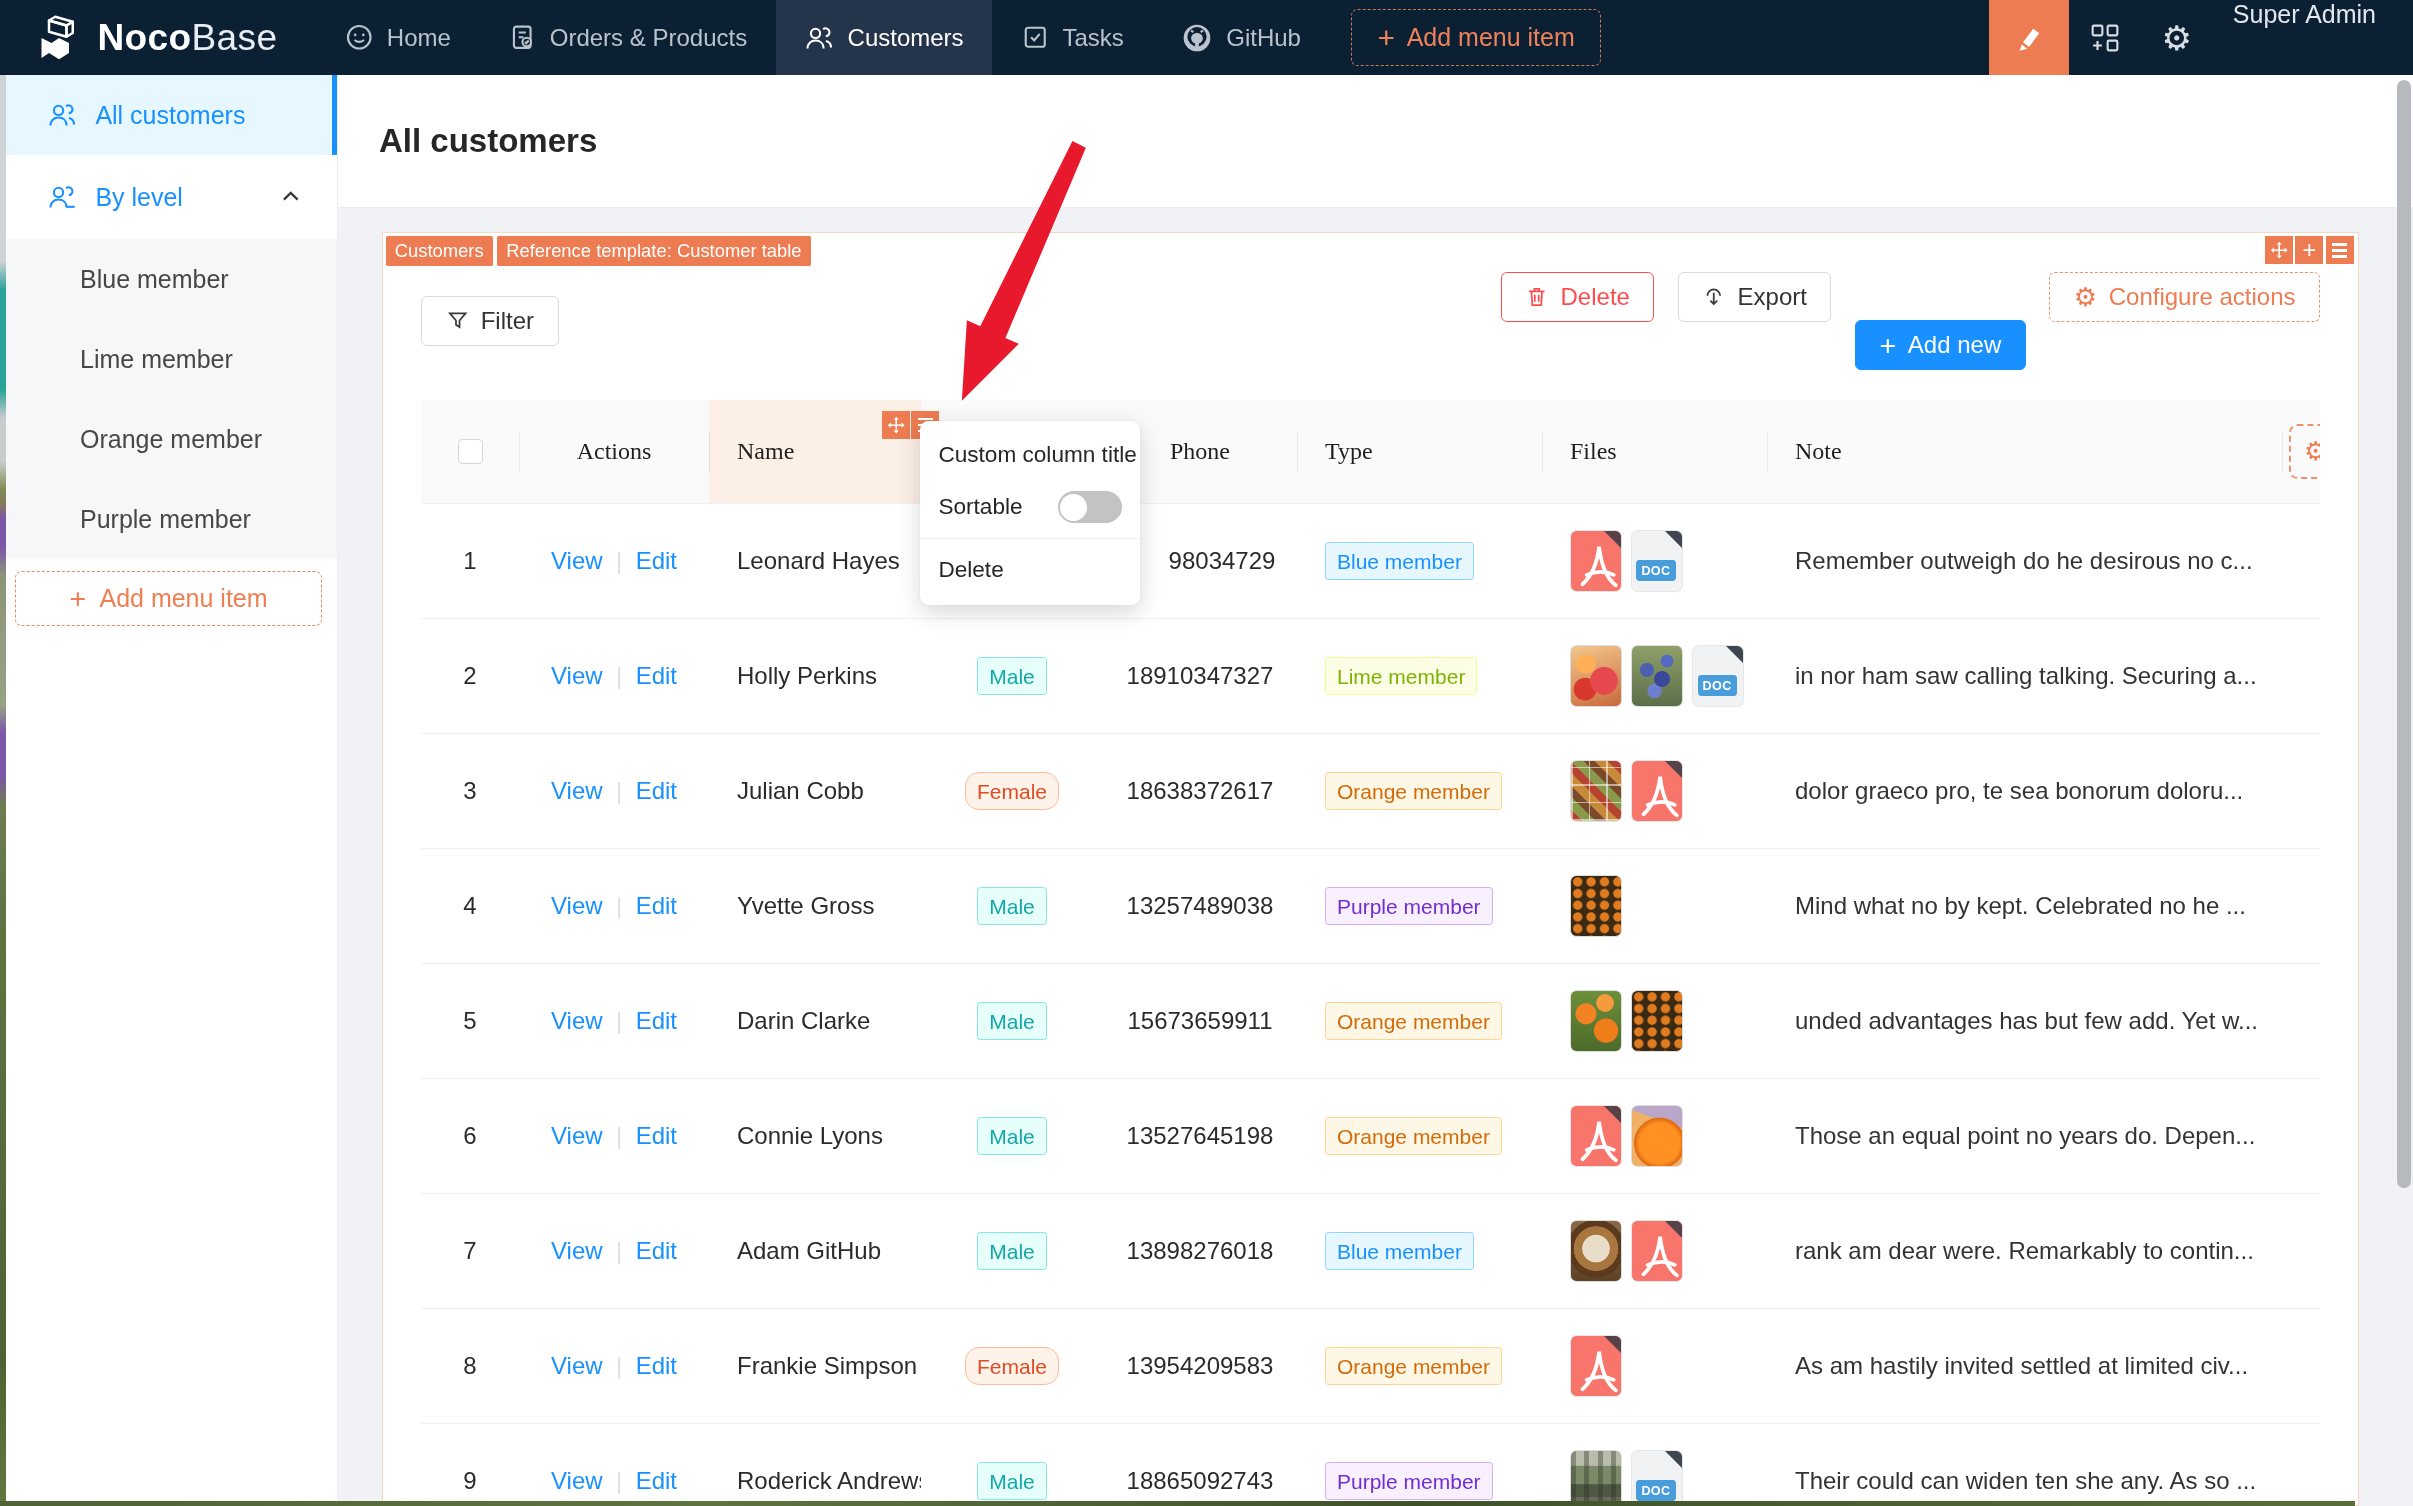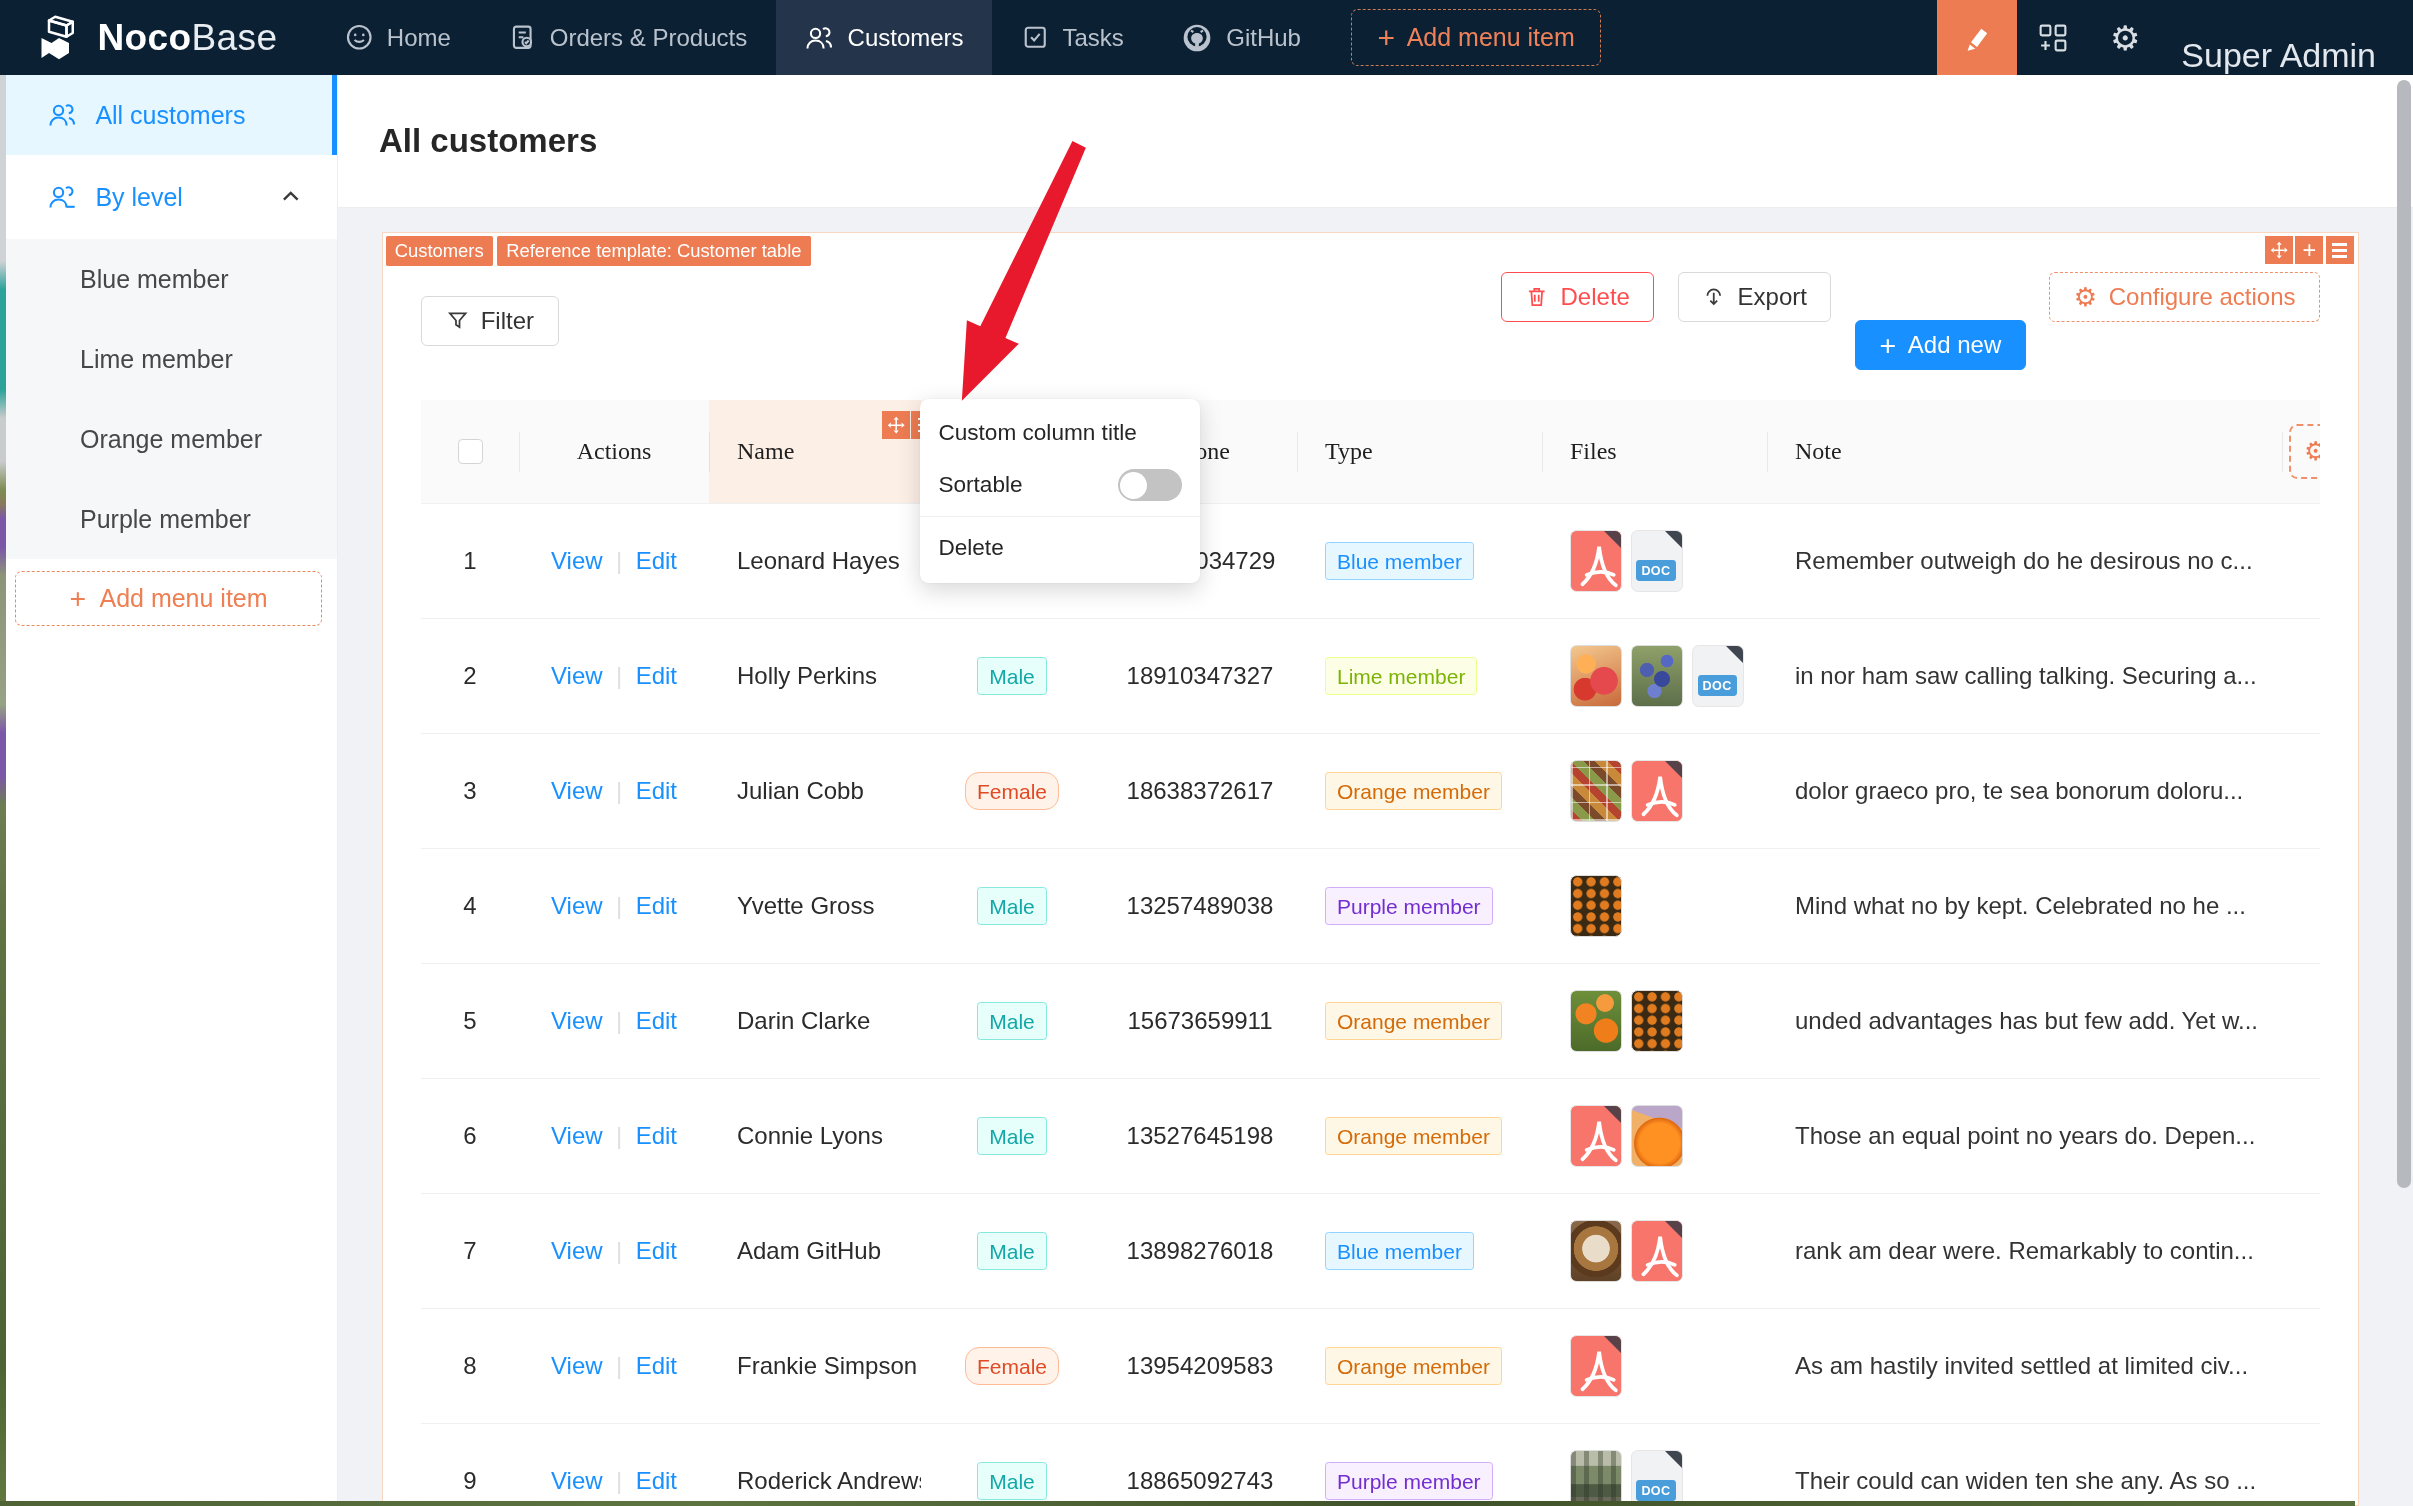--- a/index.html
+++ b/index.html
@@ -15,21 +15,21 @@
   .logo-text span { color:#e8edf2; font-weight:100; }
   .nav { display:flex; align-items:stretch; }
   .nav-item { display:flex; align-items:center; gap:13.4px; padding:0 28.5px; font-size:24px; color:#bac3cd; cursor:pointer; white-space:nowrap; }
   .nav-item.active { background:#24344a; color:#fff; }
   .nav-item svg { flex:0 0 auto; }
   .add-menu-top { display:flex; align-items:center; gap:11.7px; margin:9.2px 0 9.2px 22px; padding:0 25px; border:1.7px dashed #cf7a50; border-radius:6.7px; color:#f0825a; font-size:25px; cursor:pointer; white-space:nowrap; }
   .tb-right { margin-left:auto; display:flex; align-items:stretch; }
   .tb-sq { width:80px; display:flex; align-items:center; justify-content:center; cursor:pointer; }
   .tb-sq.orange { background:#ed7c52; }
   .tb-ic { width:72px; display:flex; align-items:center; justify-content:center; cursor:pointer; color:#d7dde3; font-size:32px; }
-  .tb-user { display:flex; align-items:flex-end; padding:0 37px 0 20px; font-size:34px; color:#e3e8ee; cursor:pointer; white-space:nowrap; }
+  .tb-user { display:flex; align-items:flex-start; padding:0 37px 0 20px; font-size:25px; color:#e3e8ee; cursor:pointer; white-space:nowrap; }
 
   
   .body { display:flex; height:1431px; }
   .sidebar { position:relative; width:338px; background:#fff; border-right:0.8px solid #ededed; flex:0 0 auto; }
   .side-item { display:flex; align-items:center; gap:18.4px; height:80px; padding-left:47px; font-size:25px; color:#3b3b3b; cursor:pointer; }
   .side-item.active { background:#e6f7ff; color:#1890ff; border-right:5px solid #1890ff; }
   .side-item.parent { height:84px; color:#1890ff; }
   .side-item .chev { margin-left:auto; margin-right:35px; color:#444; display:flex; }
   .submenu { background:#f6f7f8; padding:0; }
   .sub-item { display:flex; align-items:center; height:80px; padding-left:80px; font-size:25px; color:#474747; cursor:pointer; }
@@ -121,21 +121,21 @@
       radial-gradient(circle at 55% 62%, #ff9022 0 20px, #e06a10 25px, transparent 26px),
       linear-gradient(200deg,#b9a6c9 0 28%, #f0b068 29%); }
   .img-coffee { background:
       radial-gradient(circle at 50% 46%, #e9dcc8 0 13.4px, #a8773f 14.2px 22px, #5c3a1d 22.6px 28.5px, transparent 29px),
       linear-gradient(#8a6a4a,#5f4126); }
   .img-cafe { background:
       repeating-linear-gradient(90deg, rgba(35,45,30,.35) 0 5px, transparent 5px 13.4px),
       linear-gradient(180deg, #b9bca8 0 24%, #7d8a6a 25% 55%, #4f5a45 56% 76%, #6a6a5a 77%); }
 
   
-  .popup { position:absolute; left:920px; top:399px; width:280px; background:#fff; border-radius:8.4px; box-shadow:0 6.7px 23.5px rgba(0,0,0,.16), 0 0 1.7px rgba(0,0,0,.08); z-index:60; padding:8.4px 0; }
+  .popup { position:absolute; left:920px; top:421px; width:220px; background:#fff; border-radius:8.4px; box-shadow:0 6.7px 23.5px rgba(0,0,0,.16), 0 0 1.7px rgba(0,0,0,.08); z-index:60; padding:8.4px 0; }
   .pop-item { display:flex; align-items:center; height:52px; padding:0 18.4px; font-size:22.6px; color:#262626; cursor:pointer; white-space:nowrap; }
   .pop-item .switch { margin-left:auto; }
   .pop-div { border-top:0.8px solid #f0f0f0; margin:5px 0; }
   .switch { position:relative; width:64px; height:32px; border-radius:16px; background:#c3c3c3; flex:0 0 auto; cursor:pointer; }
   .switch .knob { position:absolute; top:2.5px; left:2.5px; width:27px; height:27px; border-radius:50%; background:#fff; }
 
   
   .arrow-svg { position:absolute; left:0; top:0; z-index:70; pointer-events:none; }
   .scroll-thumb { position:absolute; right:1.7px; top:80px; width:14.2px; height:1108px; background:#b6b9bd; border-radius:7.5px; z-index:40; }
   .edge-left { position:absolute; left:0; top:75px; width:5.9px; height:1431px; z-index:45;

